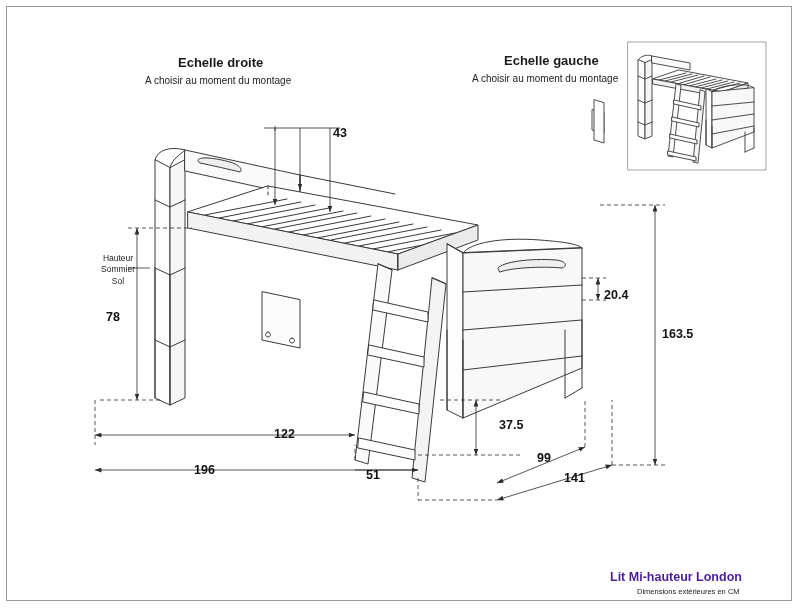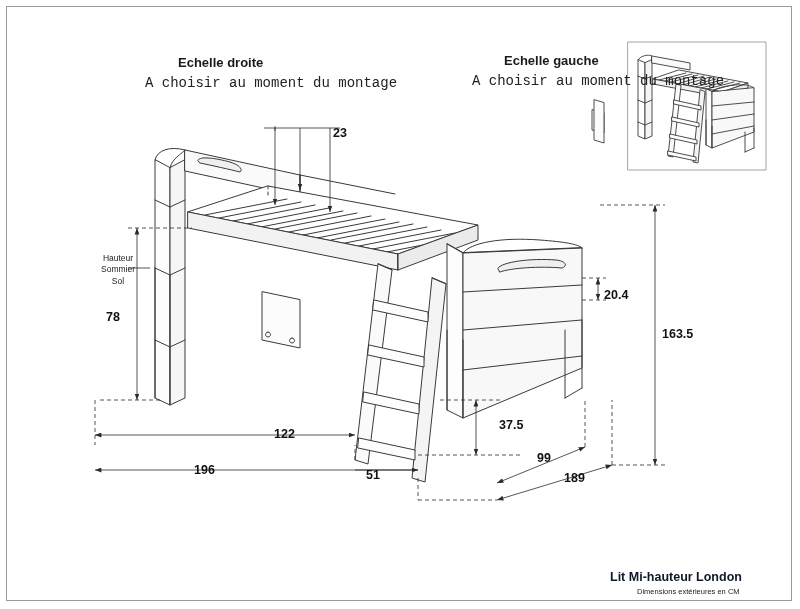--- a/index.html
+++ b/index.html
@@ -38,40 +38,39 @@
     position: absolute;
     color: #1a1a1a;
     white-space: nowrap;
     line-height: 1.15;
   }
   .title-main {
     font-size: 13px;
     font-weight: bold;
   }
   .title-sub {
-    font-size: 14px;
+    font-size: 10px;
     font-weight: normal;
     color: #222;
-    font-family: Liberation Mono, monospace;
   }
   .dim {
     font-size: 12.5px;
     font-weight: bold;
     color: #111;
   }
   .side-note {
     font-size: 8.5px;
     color: #222;
     text-align: center;
     line-height: 1.35;
   }
   .footer-title {
     font-size: 12.5px;
     font-weight: bold;
-    color: #0f172a;
+    color: #4c1d95;
   }
   .footer-sub {
     font-size: 7.5px;
     color: #222;
   }
   .cap {
     text-align: center;
   }
 </style>
 </head>
@@ -278,36 +277,36 @@
 
   <div class="lbl cap title-main" style="left:498px; top:54px;padding-left:6px;">Echelle gauche</div>
   <div class="lbl cap title-sub" style="left:472px; top:73px;">A choisir au moment du montage</div>
 
   <div class="lbl side-note" style="left:90px; top:253px; width:56px;">
     <div>Hauteur</div>
     <div>Sommier</div>
     <div>Sol</div>
   </div>
 
-  <div class="lbl dim" style="left:333px; top:126px;">23</div>
+  <div class="lbl dim" style="left:333px; top:126px;">43</div>
 
   <div class="lbl dim" style="left:106px; top:310px;">78</div>
 
   <div class="lbl dim" style="left:233px; top:427px;margin-left:41px;">122</div>
 
   <div class="lbl dim" style="left:194px; top:463px;">196</div>
 
   <div class="lbl dim" style="left:366px; top:468px;">51</div>
 
   <div class="lbl dim" style="left:499px; top:418px;">37.5</div>
 
   <div class="lbl dim" style="left:604px; top:288px;">20.4</div>
 
   <div class="lbl dim" style="left:662px; top:327px;">163.5</div>
 
   <div class="lbl dim" style="left:537px; top:451px;">99</div>
 
-  <div class="lbl dim" style="left:564px; top:471px;">189</div>
+  <div class="lbl dim" style="left:564px; top:471px;">141</div>
 
   <div class="lbl footer-title" style="left:610px; top:570px;">Lit Mi-hauteur London</div>
   <div class="lbl footer-sub" style="left:637px; top:588px;">Dimensions extérieures en CM</div>
 
 </div>
 
 </body></html>

